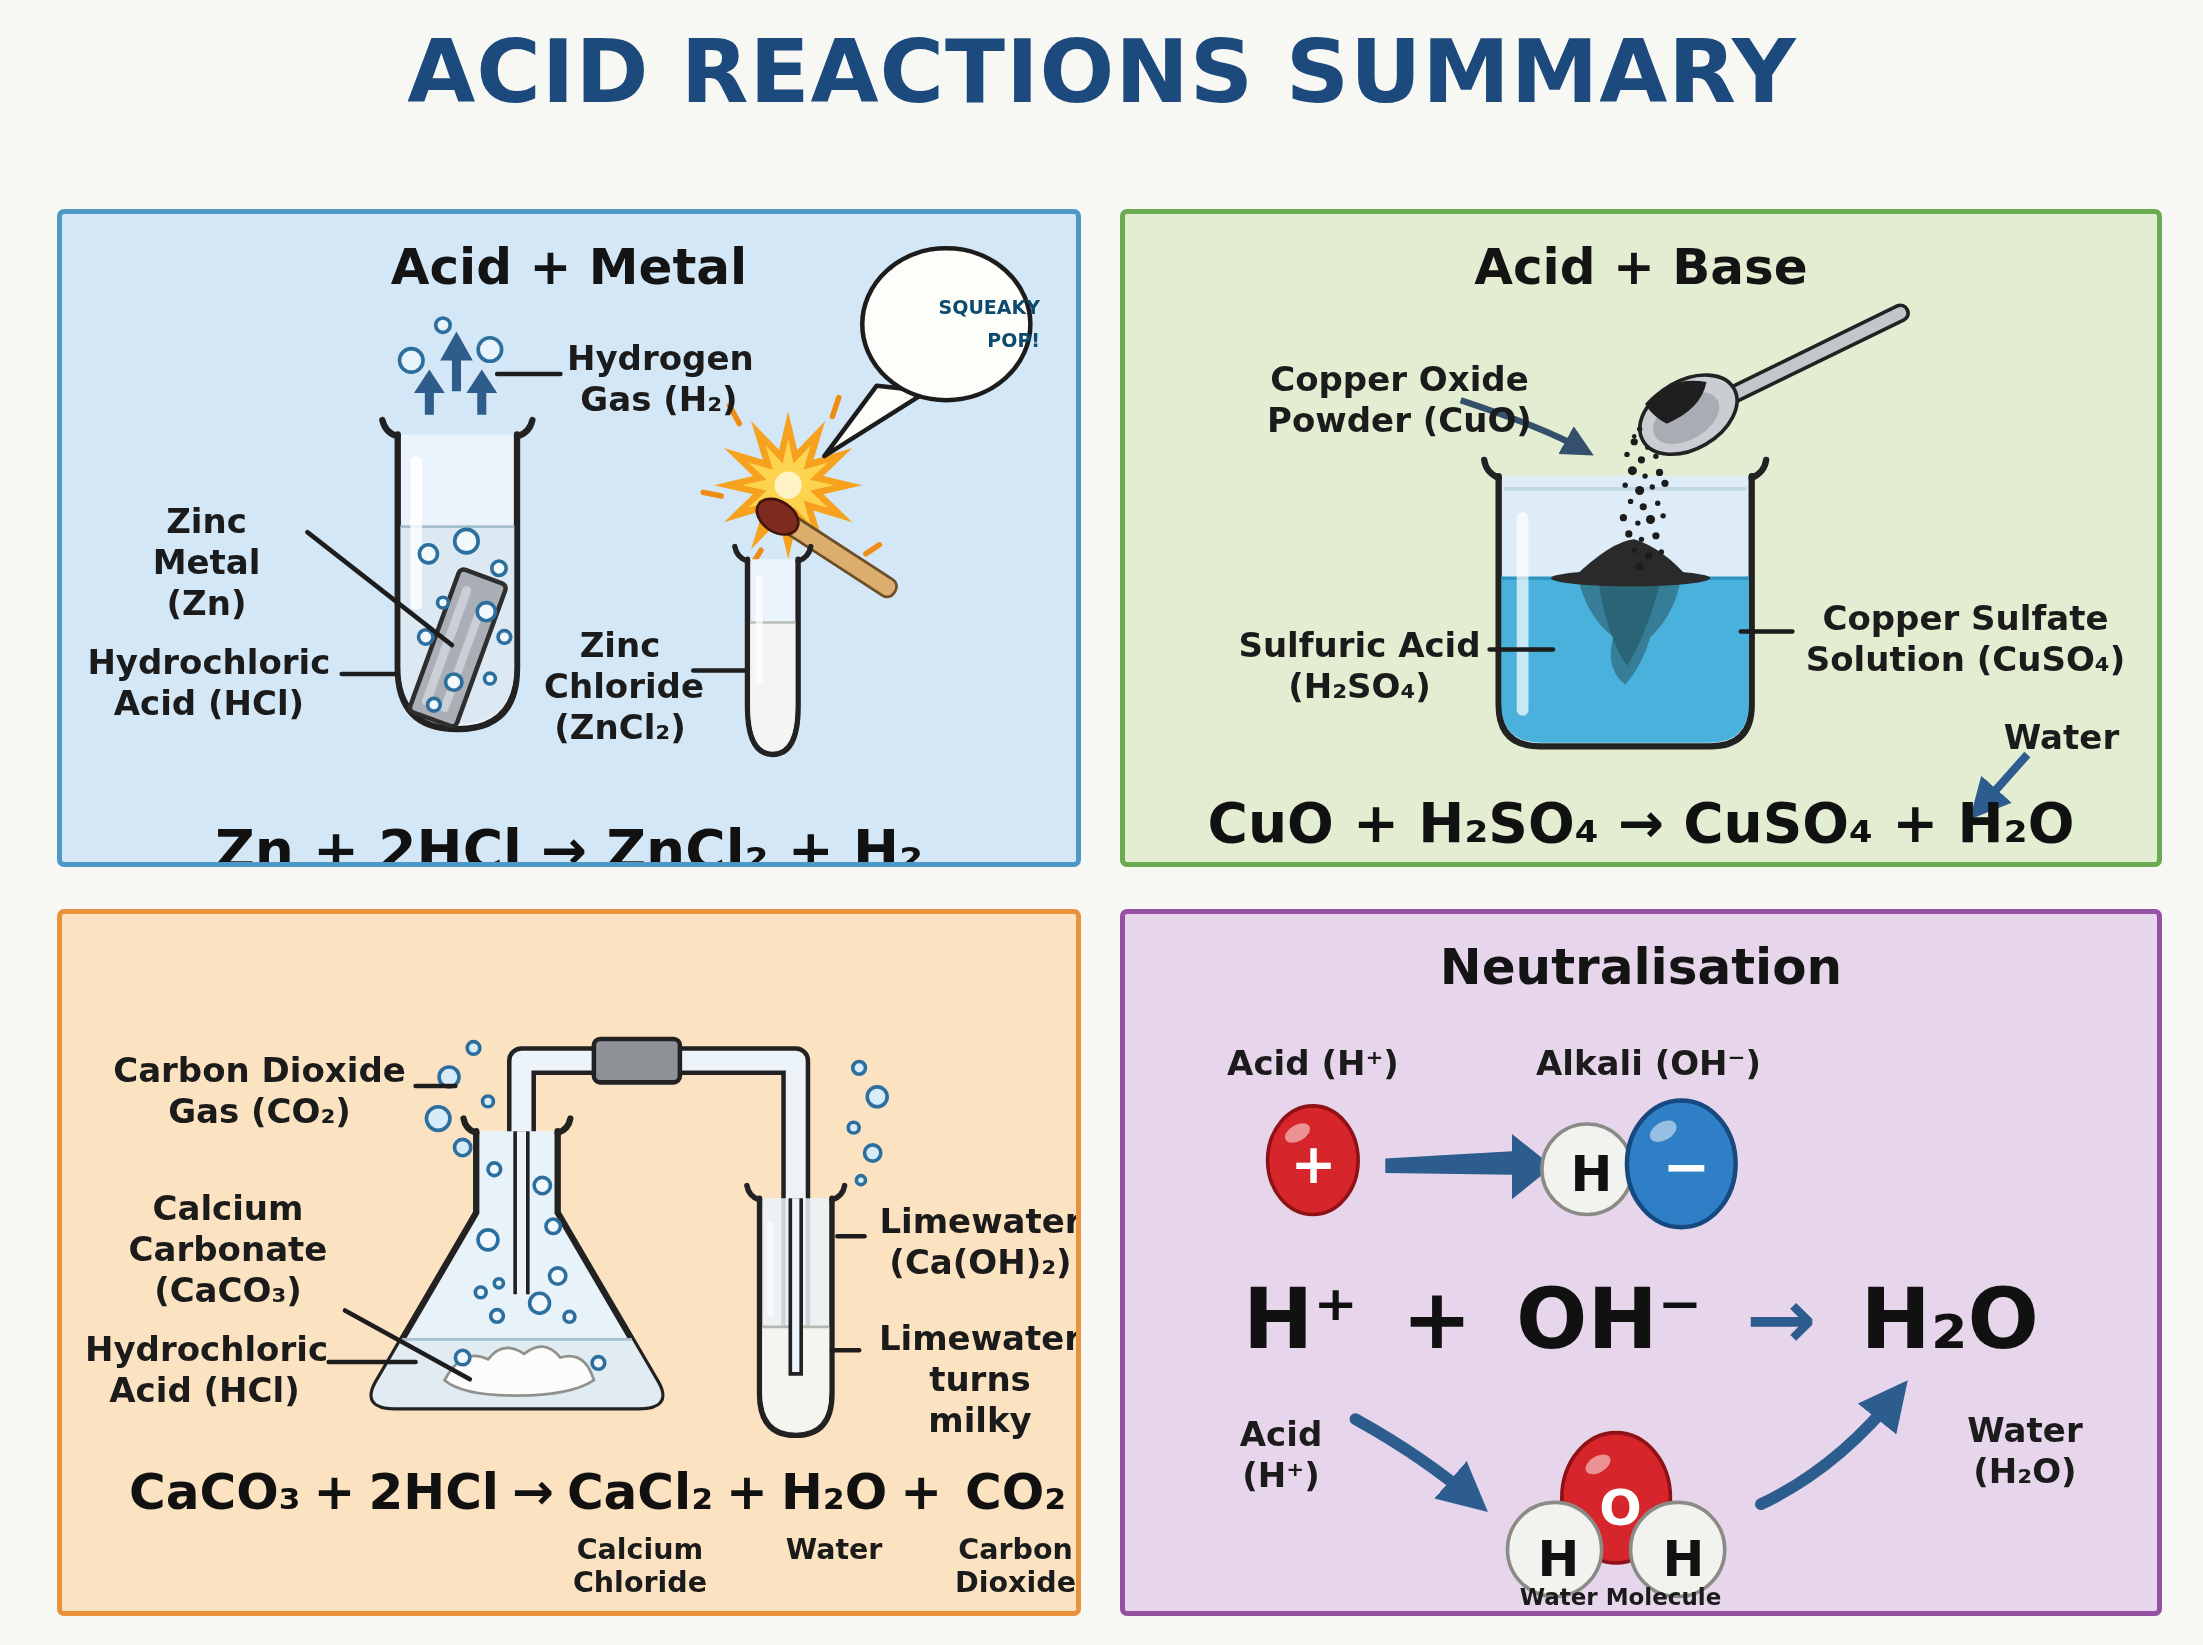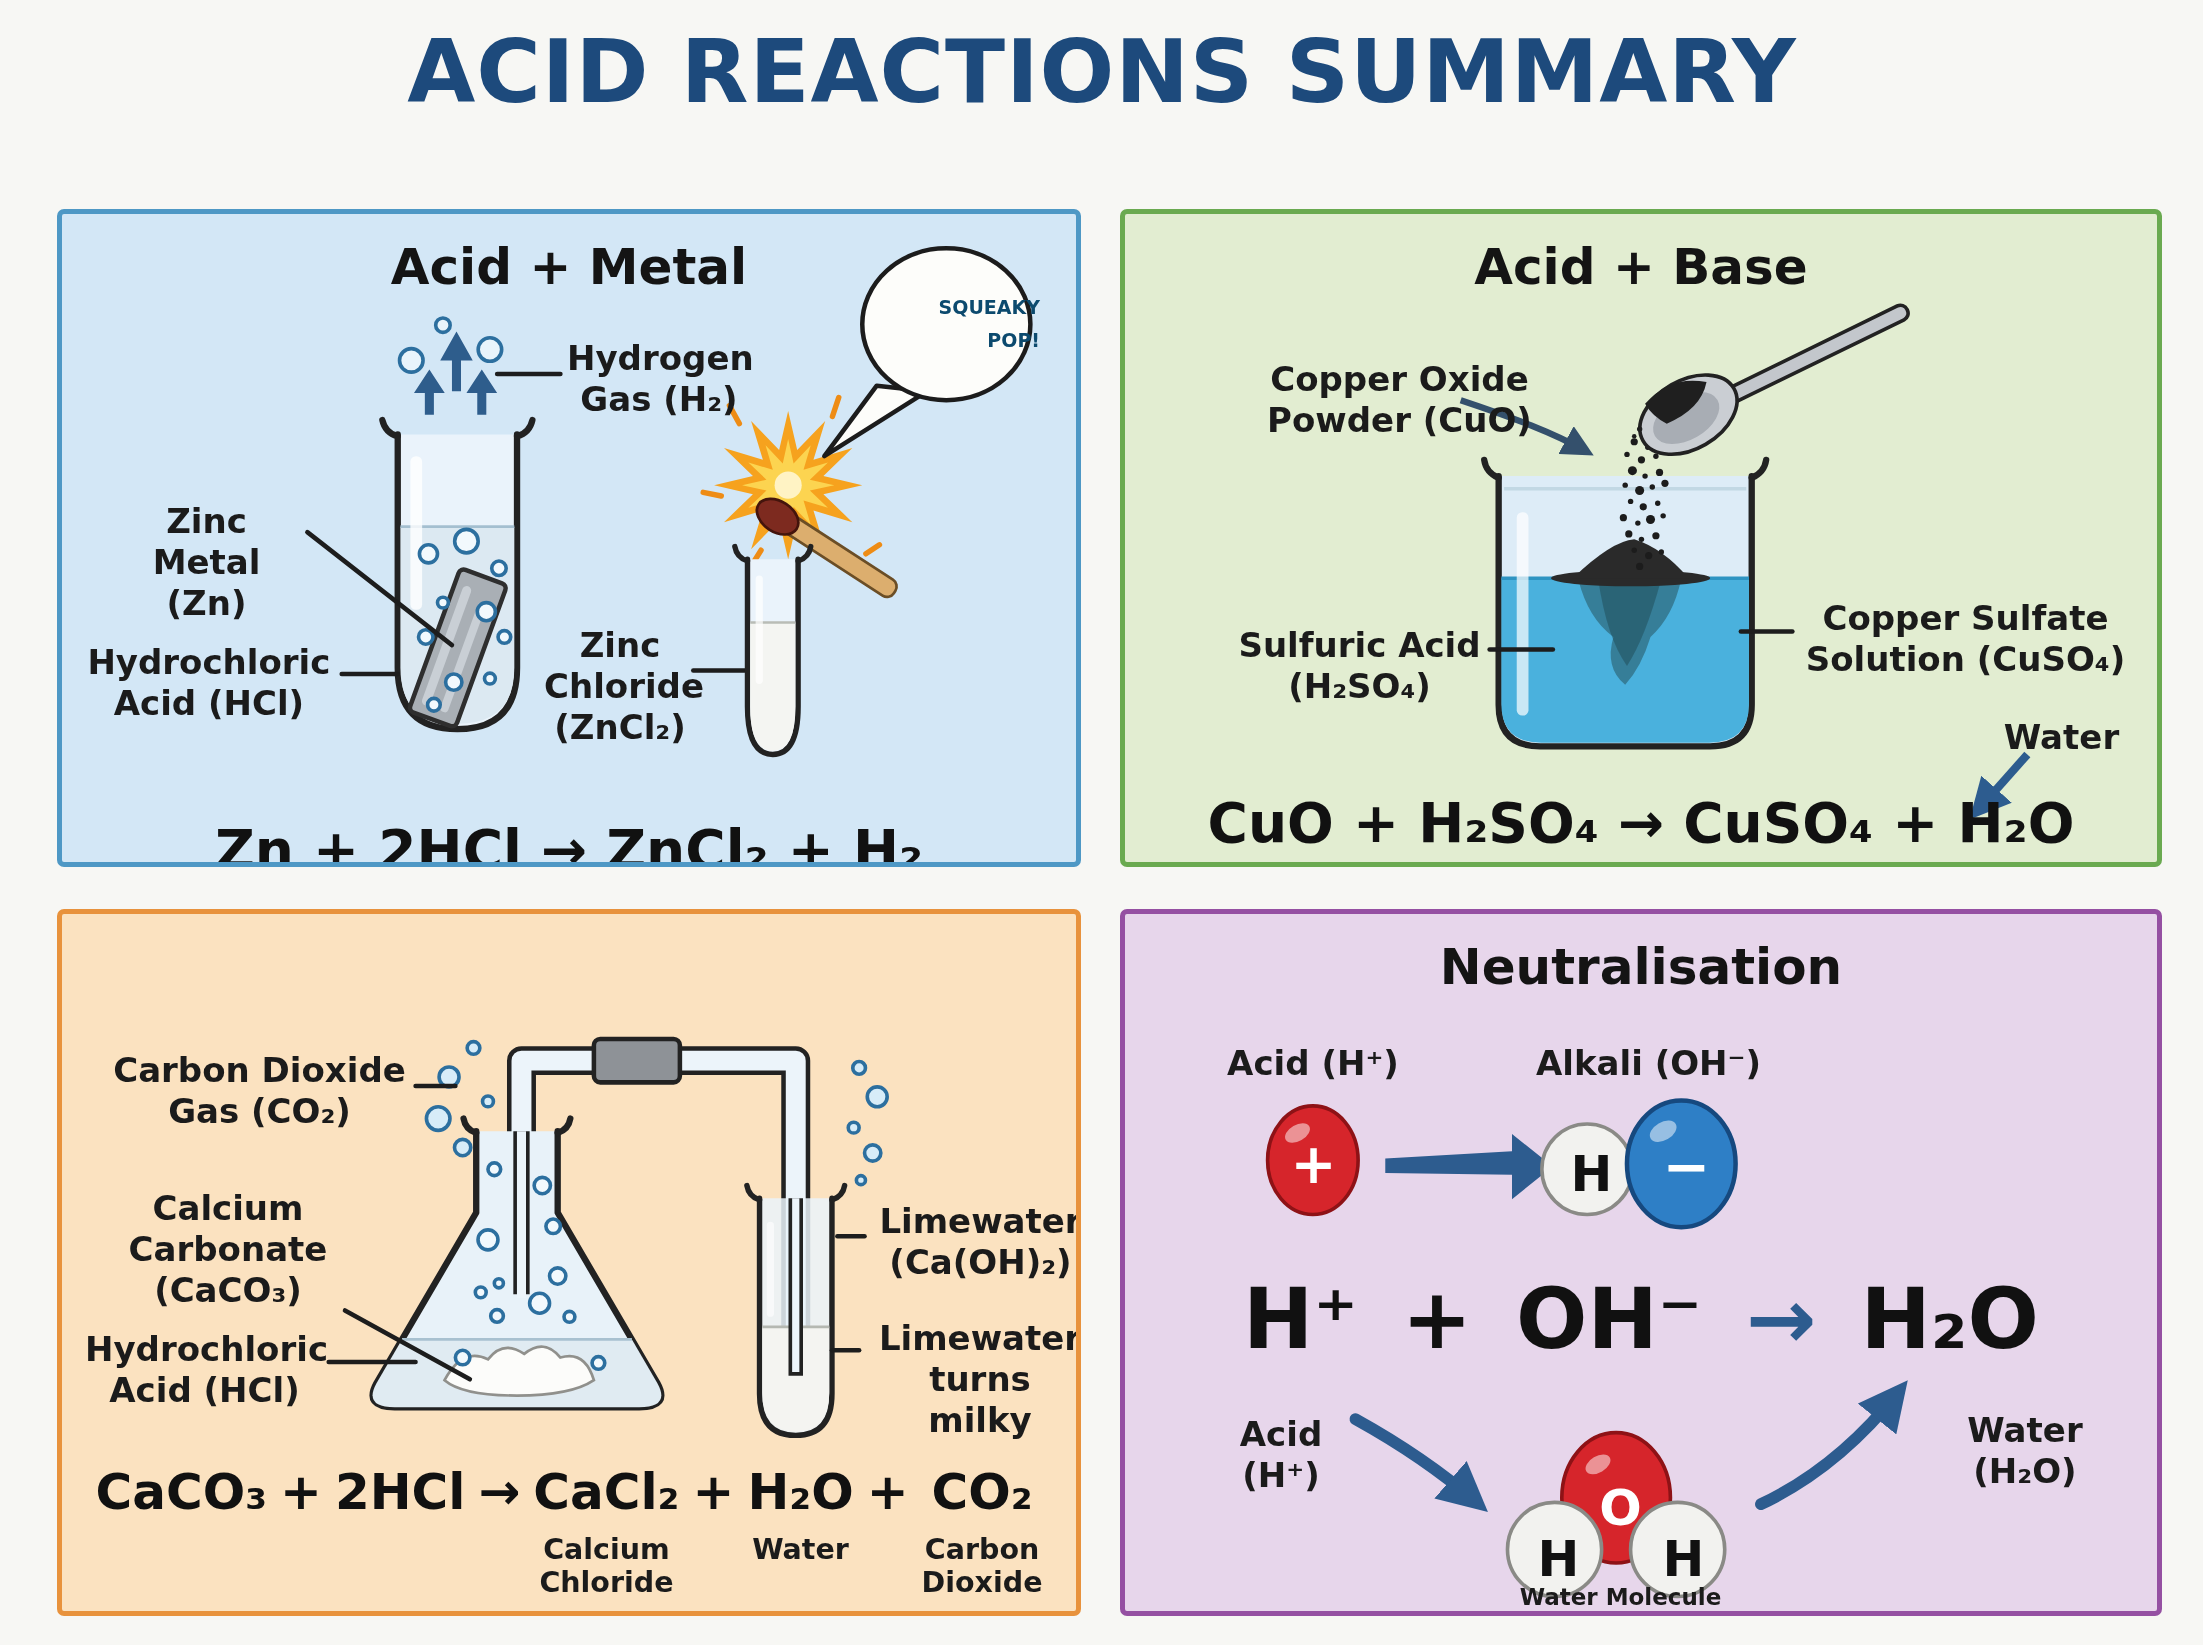--- a/index.html
+++ b/index.html
@@ -34,21 +34,21 @@
   }
   .p1 .equation { top:568px;margin-top:36px; }
   .p2 .equation { top:577px; }
   .bubble-text {
     position:absolute; left:813px; top:77px; width:165px;
     text-align:right; font-size:19px; line-height:33px; color:#0c4a6e;
   }
   
   .eq3-row {
     position:absolute; left:0; top:549px; width:100%;
-    display:flex; justify-content:center; align-items:flex-start;
+    display:flex; justify-content:flex-end; align-items:flex-start;
   }
   .eq3-row .f { font-size:50px; line-height:59px; color:#111; }
   .eq3-row .op { font-size:50px; line-height:59px; margin:0 13px; color:#111; }
   .term { display:flex; flex-direction:column; align-items:center; }
   .caption { margin-top:11px; font-size:28.5px; line-height:33px; text-align:center; color:#1b1b1b; }
   
   .eq4 {
     position:absolute; left:0; top:356px; width:100%; text-align:center;
     font-size:84px; color:#111; word-spacing:14.7px;
   }

